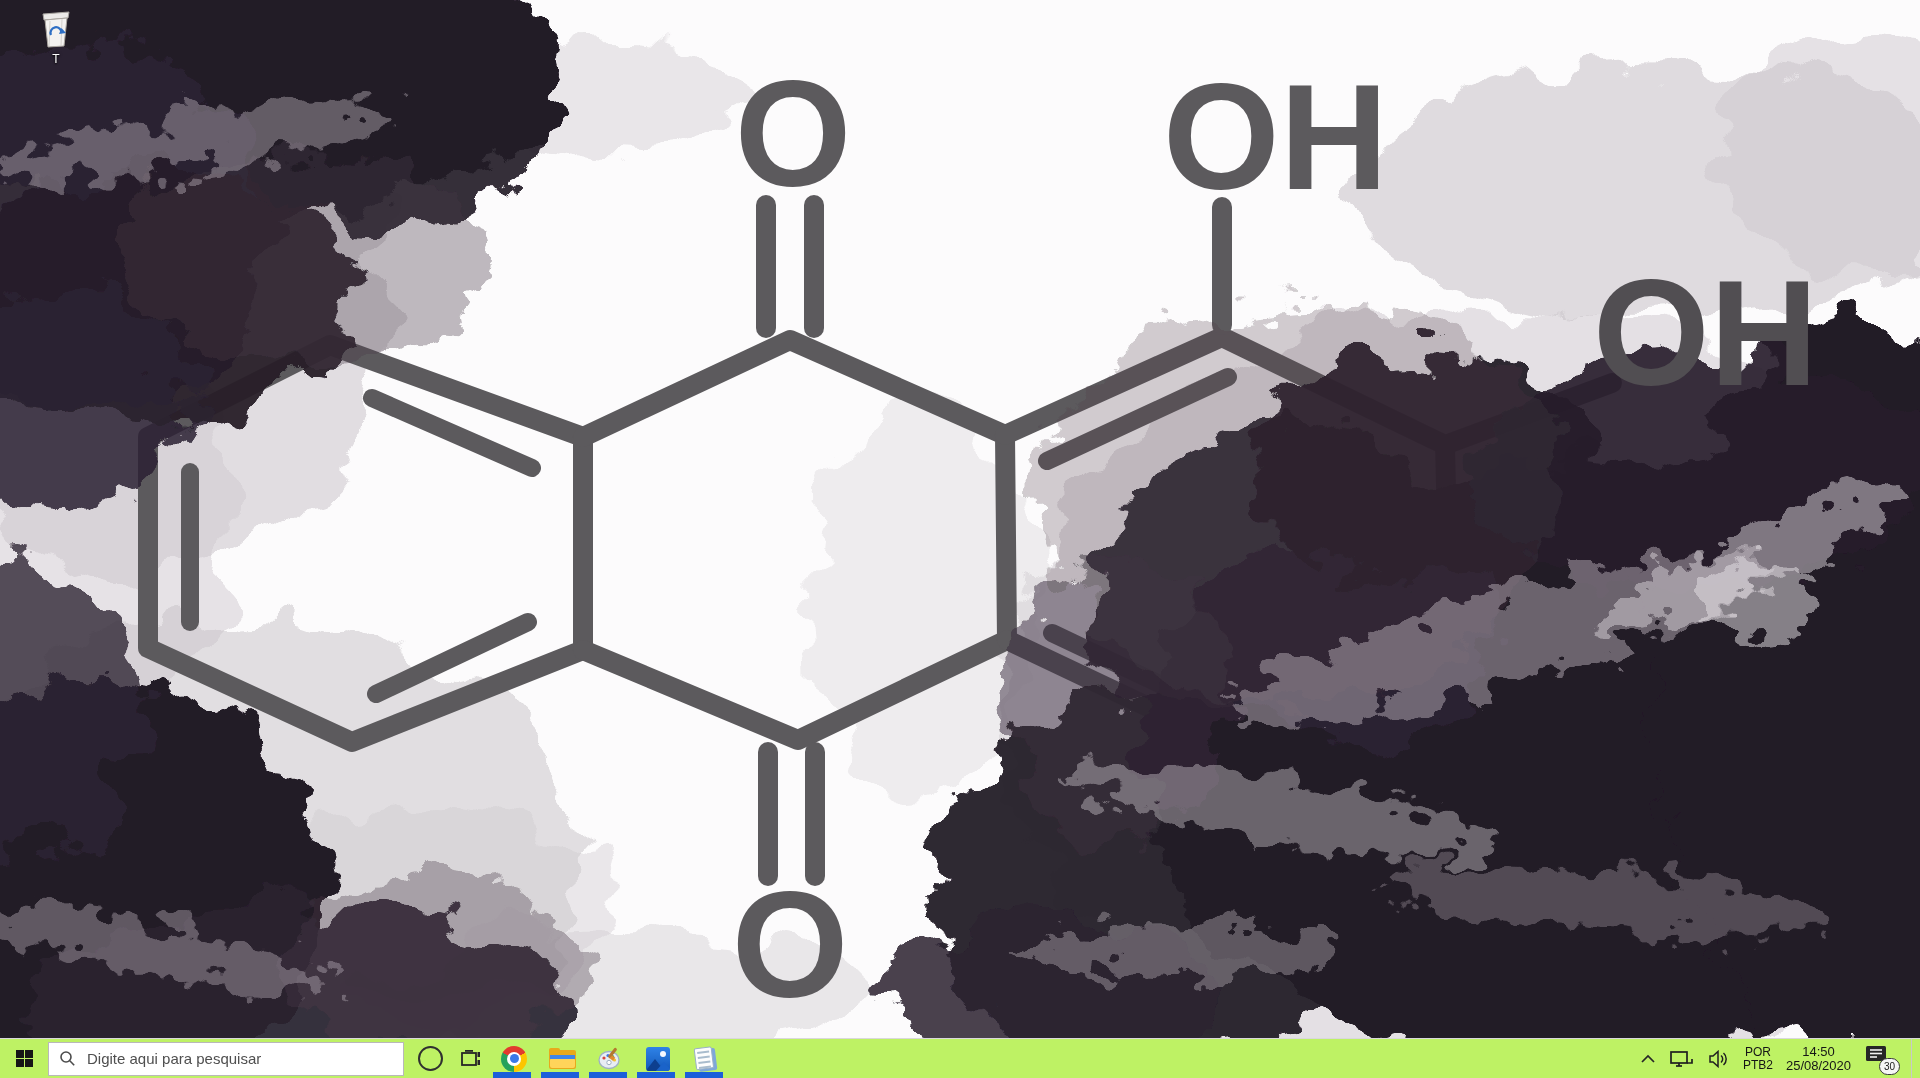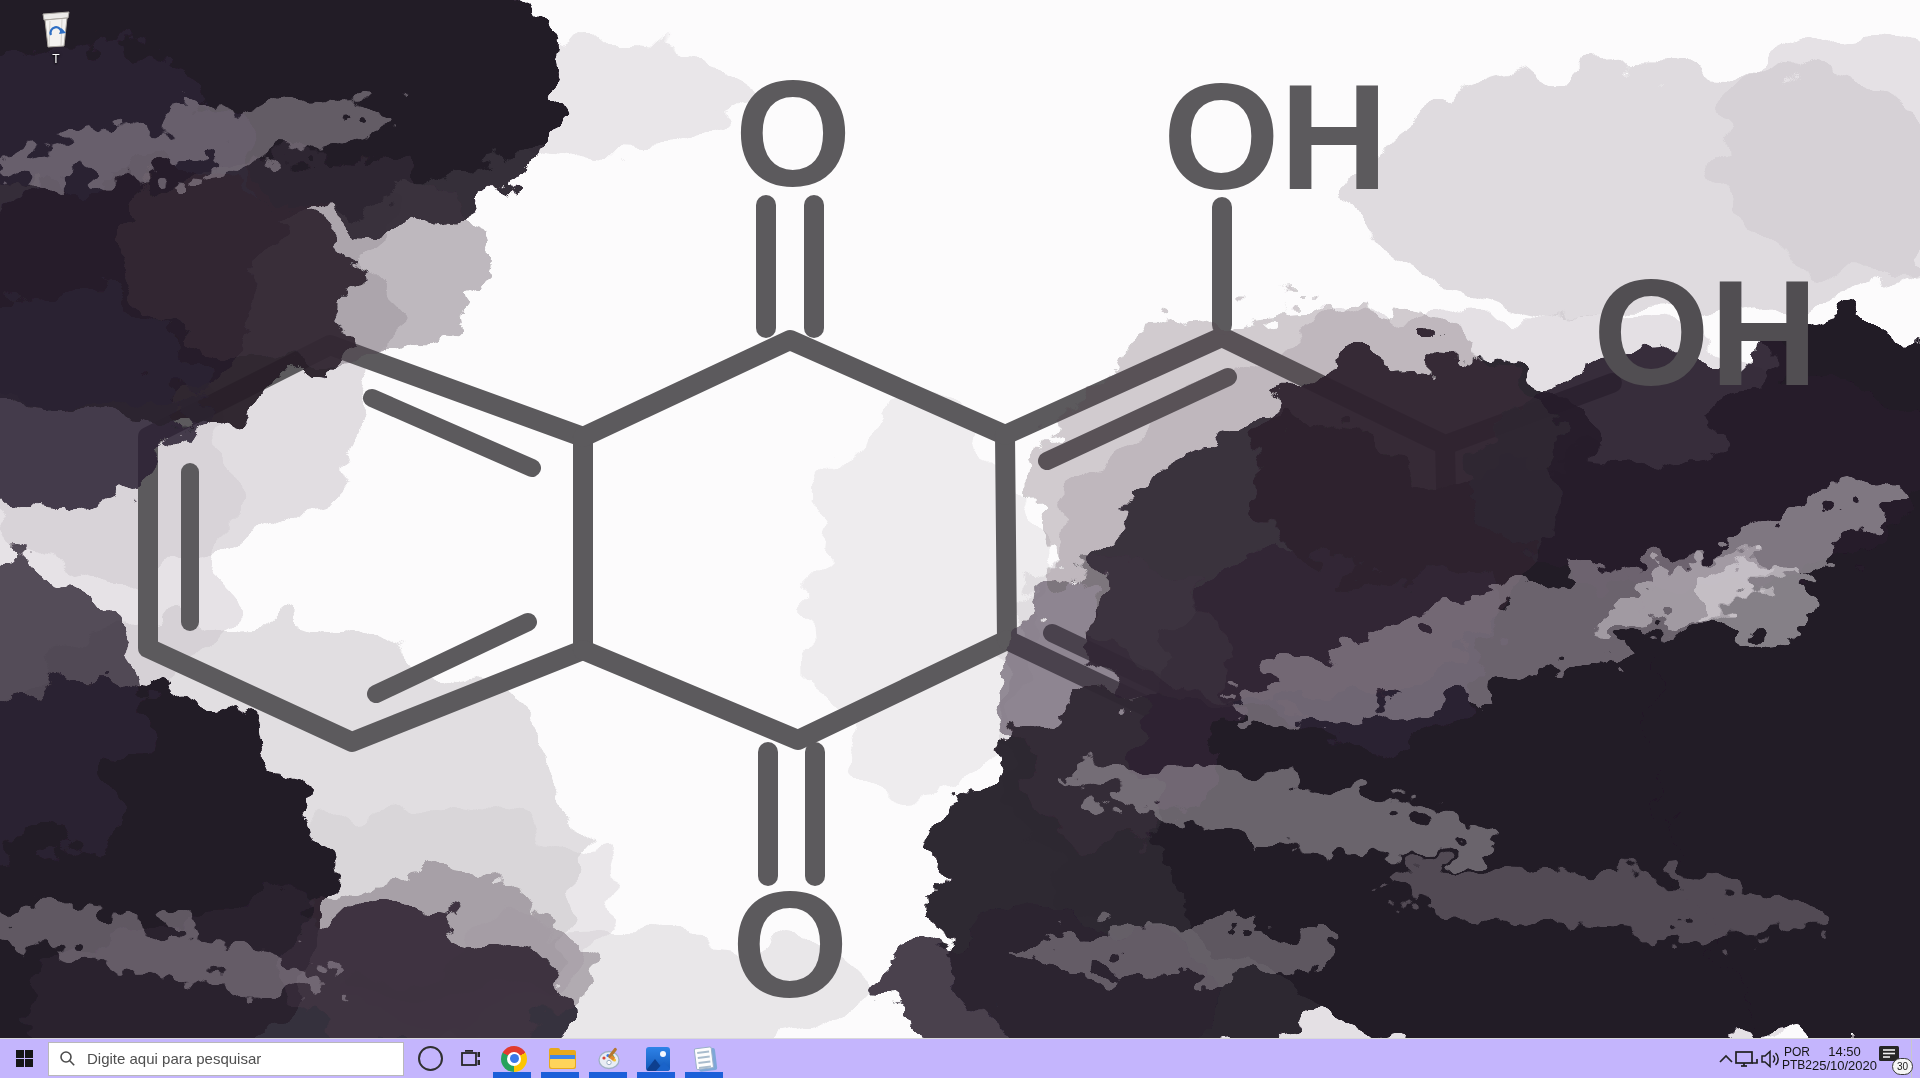--- a/index.html
+++ b/index.html
@@ -5,21 +5,21 @@
   html,body{margin:0;padding:0;background:#333;}
   .screen{position:relative;width:1920px;height:1078px;overflow:hidden;background:#fcfbfc;
           font-family:"Liberation Sans",sans-serif;}
   
   .desktop-svg{position:absolute;left:0;top:0;width:1920px;height:1038px;display:block;}
   .desktop-icon{position:absolute;left:30px;top:6px;width:52px;text-align:center;cursor:pointer;}
   .desktop-icon .bin{display:block;margin:0 auto;}
   .desktop-icon .icon-label{display:block;margin-top:2px;font-size:12px;color:#fff;
      text-shadow:0 1px 2px rgba(0,0,0,.9),0 0 3px rgba(0,0,0,.7);}
   
-  .taskbar{position:absolute;left:0;bottom:0;width:1920px;height:40px;background:#c4b5fd;
+  .taskbar{position:absolute;left:0;bottom:0;width:1920px;height:40px;background:#bef264;
            border-top:1px solid #d9d8da;display:flex;align-items:center;box-sizing:border-box;}
   .tb-btn{height:40px;display:flex;align-items:center;justify-content:center;cursor:pointer;}
   .start-btn{width:48px;}
   .win-logo{width:17px;height:17px;display:grid;grid-template-columns:8px 8px;grid-template-rows:8px 8px;gap:1px;}
   .win-logo span{background:#161616;}
   .search-box{width:356px;height:34px;background:#ffffff;border:1px solid #b9b8ba;box-sizing:border-box;
               display:flex;align-items:center;padding:0 10px;gap:9px;}
   .search-box input{border:none;outline:none;flex:1;font-size:15px;color:#3c3c3c;
                     font-family:"Liberation Sans",sans-serif;background:transparent;}
   .search-box input::placeholder{color:#4f4f4f;opacity:1;}
@@ -50,21 +50,21 @@
      border-left:10px solid transparent;border-right:10px solid transparent;border-bottom:11px solid #1a63c9;}
   
   .notepad{width:22px;height:24px;position:relative;transform:rotate(-7deg);}
   .notepad .back{position:absolute;left:3px;top:2px;width:18px;height:22px;background:#7ea7d8;border-radius:2px;}
   .notepad .page{position:absolute;left:0;top:0;width:18px;height:22px;background:#fdfdfd;
      border:1px solid #9ab0c8;border-radius:2px;box-sizing:border-box;}
   .notepad .page i{display:block;height:2px;background:#a9bccd;margin:3px 2px 0 2px;}
   
   .run-bar{position:absolute;bottom:0;height:6px;width:38px;background:#1b5fd9;}
   
-  .tray{margin-left:auto;display:flex;align-items:center;height:28px;padding-right:2px;}
+  .tray{margin-left:auto;display:flex;align-items:center;gap:13px;height:28px;padding-right:2px;}
   .tray-item{display:flex;align-items:center;justify-content:center;cursor:pointer;height:40px;}
   .tray-text{font-size:12px;line-height:13px;color:#161616;text-align:center;}
   .clock-text{font-size:13px;line-height:14px;color:#161616;text-align:center;}
   .notif-wrap{position:relative;width:34px;height:40px;}
   .notif-badge{position:absolute;right:-2px;bottom:4px;min-width:17px;height:15px;border:1px solid #3a3a3a;
      border-radius:9px;background:#f6f6f6;font-size:10px;color:#1a1a1a;display:flex;align-items:center;
      justify-content:center;padding:0 1px;}
   .show-desktop{width:6px;height:40px;border-left:1px solid #c9c8ca;}
 </style>
 </head>
@@ -290,21 +290,21 @@
       </div>
       <div class="tray-item">
         <div class="tray-text">
           <div>POR</div>
           <div>PTB2</div>
         </div>
       </div>
       <div class="tray-item">
         <div class="clock-text">
           <div>14:50</div>
-          <div>25/10/2020</div>
+          <div>25/08/2020</div>
         </div>
       </div>
       <div class="tray-item notif-wrap">
         <svg width="24" height="22" viewBox="0 0 24 22" style="position:absolute;left:0;top:5px;">
           <rect x="2" y="2" width="20" height="15" rx="1.5" fill="#262626"></rect>
           <line x1="6" y1="6" x2="18" y2="6" stroke="#f2f2f2" stroke-width="1.6"></line>
           <line x1="6" y1="9.5" x2="18" y2="9.5" stroke="#f2f2f2" stroke-width="1.6"></line>
           <line x1="6" y1="13" x2="13" y2="13" stroke="#f2f2f2" stroke-width="1.6"></line>
         </svg>
         <div class="notif-badge">30</div>

